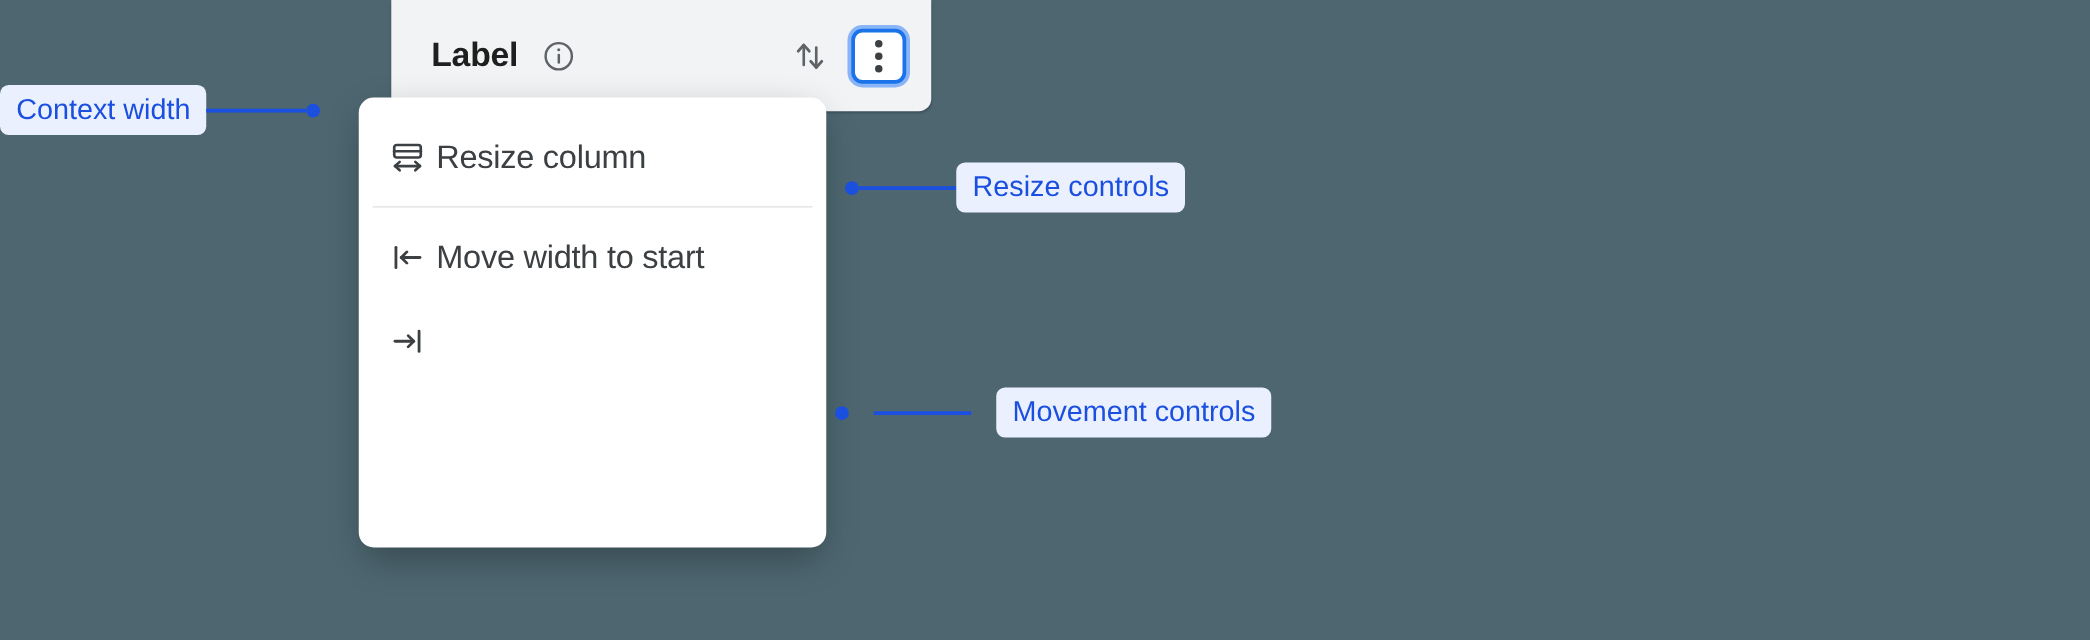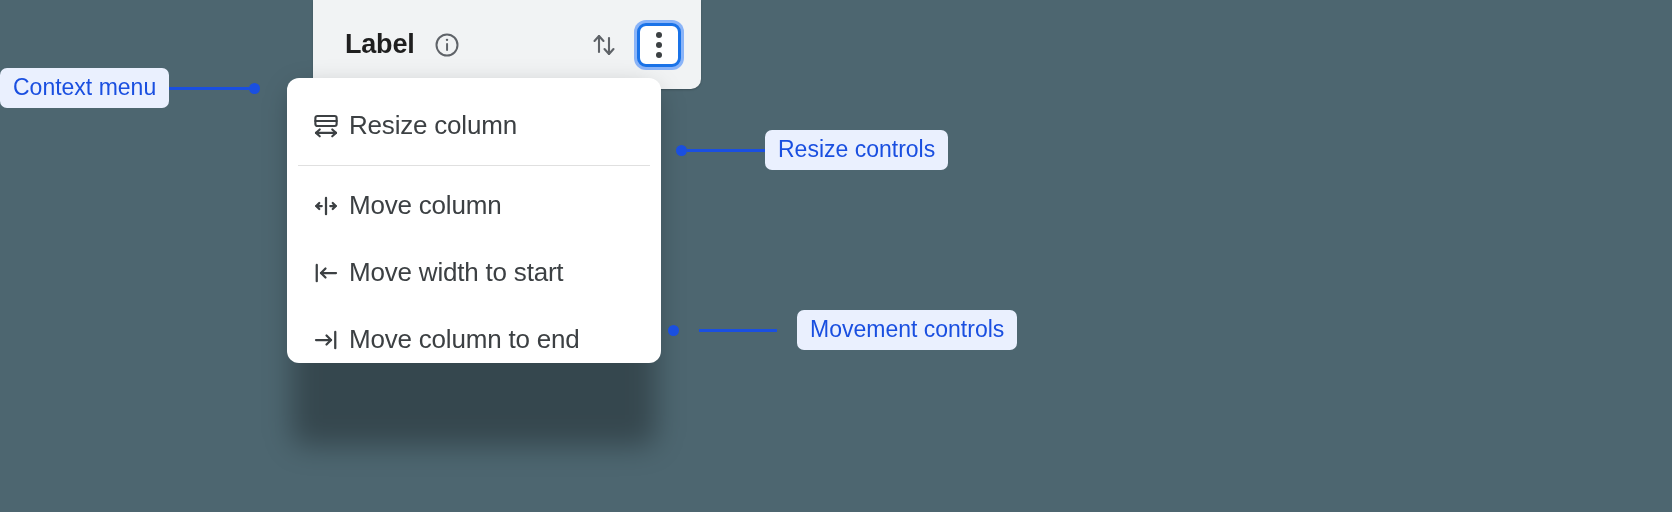--- a/index.html
+++ b/index.html
@@ -13,21 +13,21 @@
     font-family: "Liberation Sans", sans-serif;
     overflow: hidden;
     position: relative;
   }
 
   
   .header-panel {
     position: absolute;
     left: 313px;
     top: 0px;
-    width: 388px;
+    width: 432px;
     height: 89px;
     background: #f1f3f4;
     border-radius: 0 0 10px 10px;
     box-shadow: 0 1px 2px rgba(0,0,0,0.22);
     display: flex;
     align-items: center;
     box-sizing: border-box;
     padding: 0 20px 0 32px;
   }
   .header-title {
@@ -85,21 +85,21 @@
     height: 356px;
     border-radius: 14px;
     background: rgba(0,0,0,0.30);
     filter: blur(14px);
   }
   .context-menu {
     position: absolute;
     left: 287px;
     top: 78px;
     width: 374px;
-    height: 285px;
+    height: 360px;
     background: #ffffff;
     border-radius: 12px;
     box-sizing: border-box;
     padding: 14px 0 14px 0;
   }
   .menu-item {
     height: 67px;
     display: flex;
     align-items: center;
     padding-left: 16px;
@@ -207,59 +207,46 @@
         <polyline points="7,14.8 4,17.5 7,20.2"></polyline>
         <polyline points="17,14.8 20,17.5 17,20.2"></polyline>
       </svg>
     </span>
     <span class="mi-label">Resize column</span>
   </div>
 
 
   <div class="menu-divider"></div>
 
-  <div class="menu-item">
-    <span class="mi-icon">
-      <svg width="30" height="30" viewBox="0 0 24 24" fill="none" stroke="#3c4043" stroke-width="1.8" stroke-linecap="round" stroke-linejoin="round">
-        <line x1="12" y1="5.5" x2="12" y2="18.5"></line>
-        <line x1="4.2" y1="12" x2="8.6" y2="12"></line>
-        <polyline points="6.6,9.6 4.2,12 6.6,14.4" fill="#3c4043"></polyline>
-        <line x1="15.4" y1="12" x2="19.8" y2="12"></line>
-        <polyline points="17.4,9.6 19.8,12 17.4,14.4" fill="#3c4043"></polyline>
-      </svg>
-    </span>
-    <span class="mi-label">Move column</span>
-  </div>
 
   <div class="menu-item">
     <span class="mi-icon">
       <svg width="30" height="30" viewBox="0 0 24 24" fill="none" stroke="#3c4043" stroke-width="1.8" stroke-linecap="round" stroke-linejoin="round">
         <line x1="4.6" y1="5.5" x2="4.6" y2="18.5"></line>
         <line x1="20" y1="12" x2="8" y2="12"></line>
         <polyline points="11.6,8.4 8,12 11.6,15.6"></polyline>
       </svg>
     </span>
     <span class="mi-label">Move width to start</span>
   </div>
 
   <div class="menu-item">
     <span class="mi-icon">
       <svg width="30" height="30" viewBox="0 0 24 24" fill="none" stroke="#3c4043" stroke-width="1.8" stroke-linecap="round" stroke-linejoin="round">
         <line x1="19.4" y1="5.5" x2="19.4" y2="18.5"></line>
         <line x1="4" y1="12" x2="16" y2="12"></line>
         <polyline points="12.4,8.4 16,12 12.4,15.6"></polyline>
       </svg>
     </span>
-    <span class="mi-label">Move column to end</span>
   </div>
 
 </div>
 
 <div class="callout" id="callout-context">
-  <span class="callout-badge">Context menu</span>
+  <span class="callout-badge">Context width</span>
   <span class="callout-line"></span>
   <span class="callout-dot"></span>
 </div>
 
 <div class="callout" id="callout-resize">
   <span class="callout-dot"></span>
   <span class="callout-line"></span>
   <span class="callout-badge">Resize controls</span>
 </div>
 

